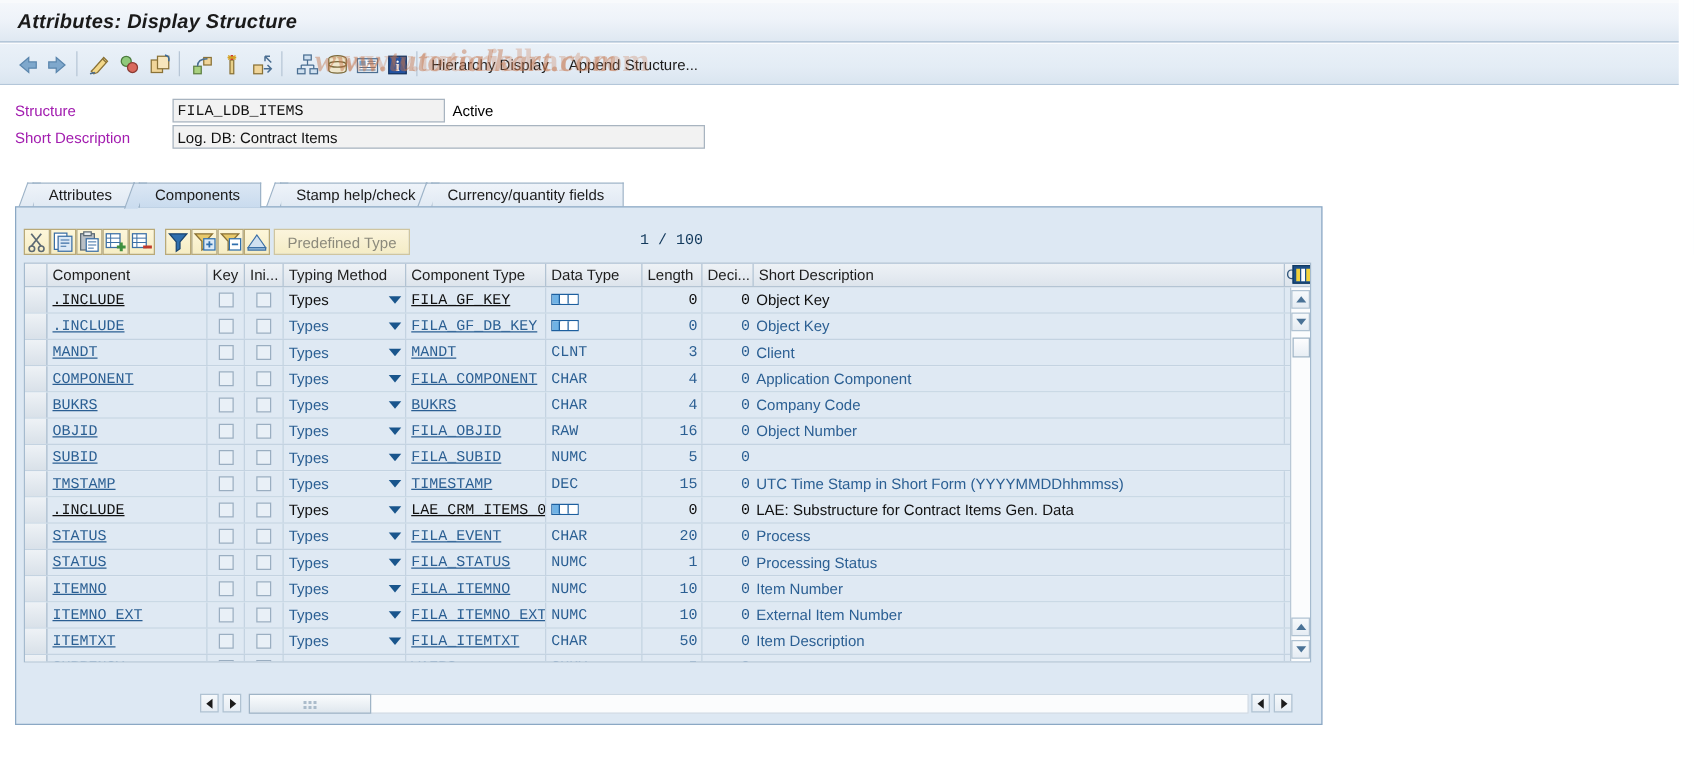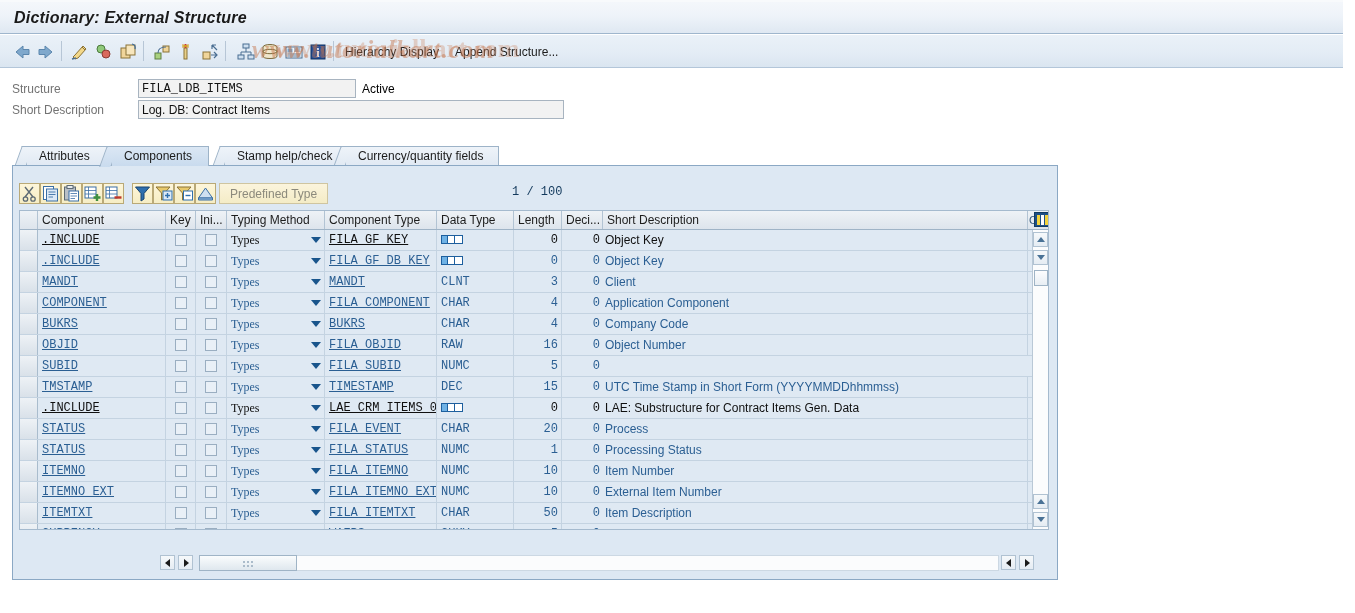--- a/index.html
+++ b/index.html
@@ -49,21 +49,21 @@
   }
   .watermark2 {
     position: absolute; left: 274px; top: 34px;
     font-family: "Liberation Serif", serif;
     font-size: 26px; font-weight: bold;
     color: rgba(202,124,84,0.30);
     letter-spacing: 0px; pointer-events: none; white-space: nowrap;
   }
 
   
-  .form-label { position: absolute; font-size: 12px; color: #737373; }
+  .form-label { position: absolute; font-size: 12px; color: #a21caf; }
   .fld {
     position: absolute; height: 19px; line-height: 18px;
     background: #f2f2f2; border: 1px solid #a8b4c0;
     font-family: "Liberation Mono", monospace; font-size: 12px;
     color: #111; padding: 0 3px; white-space: nowrap; overflow: hidden;
   }
   .fld.sans { font-family: "Liberation Sans", sans-serif; font-size: 12px; }
   .statictxt { position: absolute; font-size: 12px; color: #000; }
 
   
@@ -150,21 +150,21 @@
     border-right: 1px solid #a9bccd; cursor: pointer;
   }
   .lnk { text-decoration: underline; cursor: pointer; padding-left: 4px; display: inline-block; }
   .chk {
     position: absolute; top: 4px; width: 12px; height: 12px;
     border: 1px solid #9aaec1; background: #e9f0f7; cursor: pointer;
   }
   .combo { position: absolute; top: 0; height: 20px; cursor: pointer; }
   .combo .txt {
     position: absolute; left: 4px; top: 0; line-height: 20px;
-    font-family: Liberation Serif, serif; font-size: 12px; color: #2b5f93;
+    font-family: Liberation Sans, sans-serif; font-size: 12px; color: #2b5f93;
   }
   .combo .arw {
     position: absolute; right: 4px; top: 7px;
     width: 0; height: 0; border-left: 5px solid transparent;
     border-right: 5px solid transparent; border-top: 6px solid #19558c;
   }
   .dticon {
     position: absolute; top: 5px; width: 22px; height: 9px;
     border: 1px solid #1d5f9e; background: #fff;
   }
@@ -229,21 +229,21 @@
     background: #fbfcfd; border: 1px solid #ccd8e3;
   }
 
   
   svg { display: block; }
 </style>
 </head>
 <body>
 
 <div class="titlebar">
-  <div class="title">Dictionary: External Structure</div>
+  <div class="title">Attributes: Display Structure</div>
 </div>
 
 <div class="toolbar">
 
   <div class="tb-ico" style="left:12px">
     <svg width="20" height="20" viewBox="0 0 20 20">
         <path d="M11 4 L4 10 L11 16 L11 12.5 L17 12.5 L17 7.5 L11 7.5 Z" fill="#7fa8cc" stroke="#5b86ad" stroke-width="1"></path>
       </svg>
   </div>
   <div class="tb-ico" style="left:36px">

